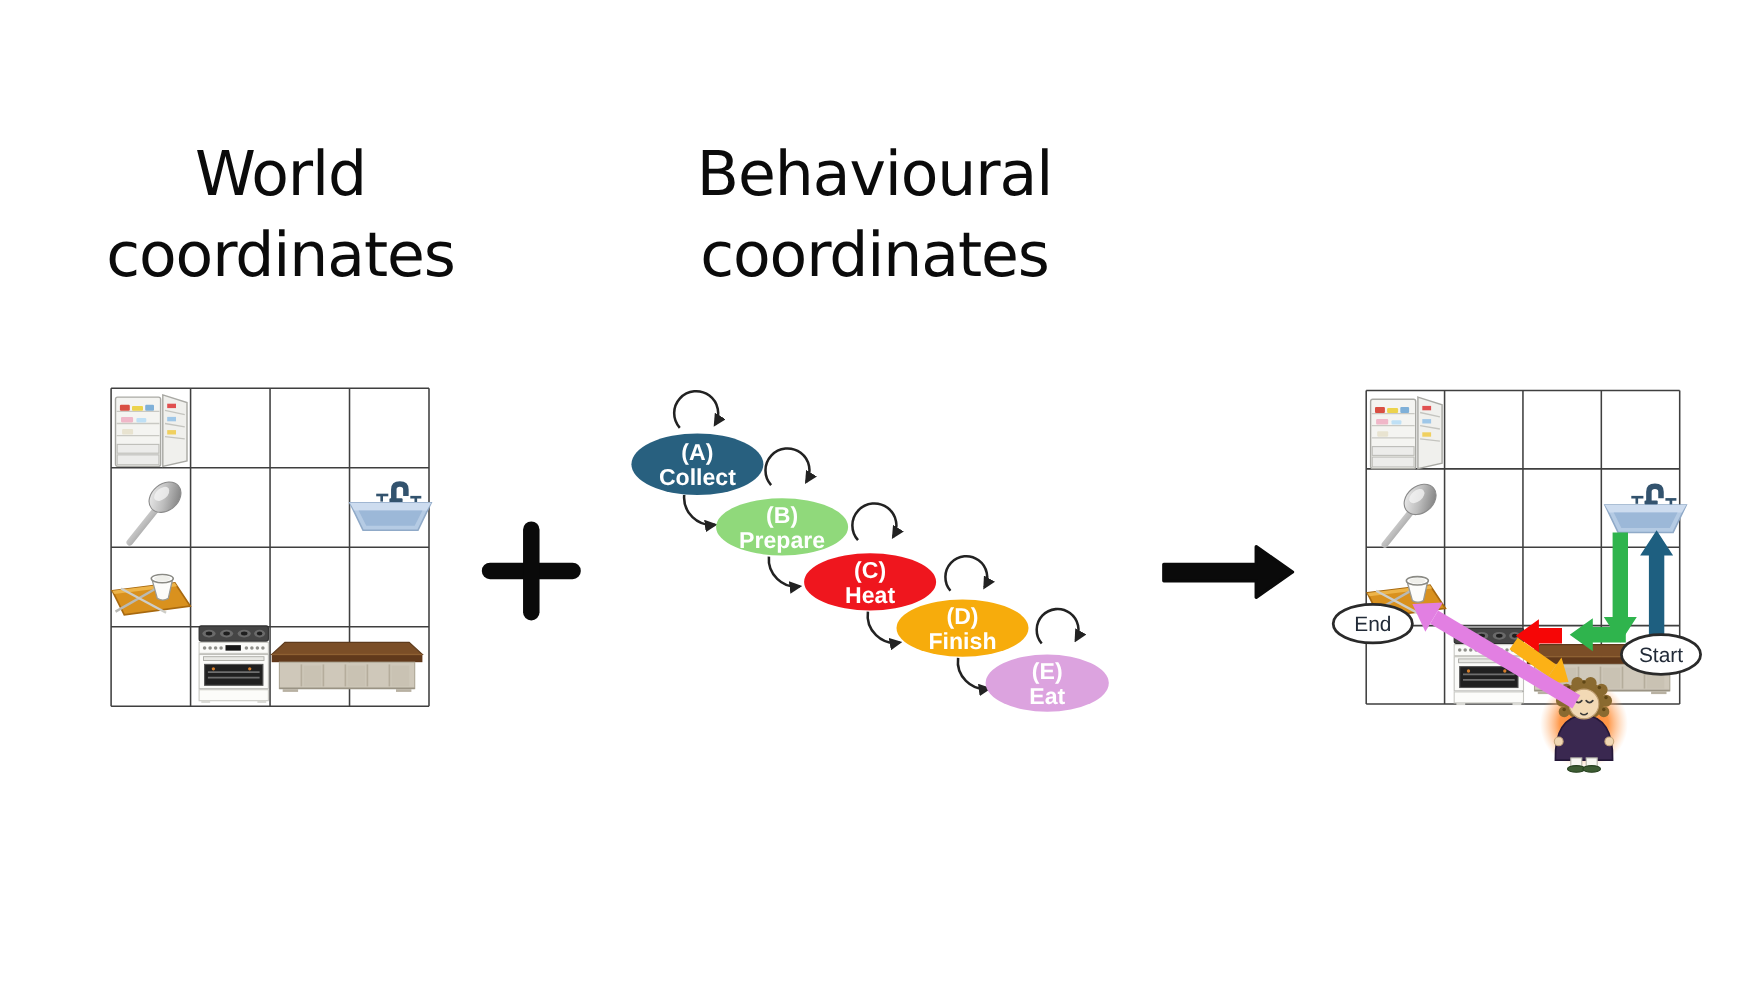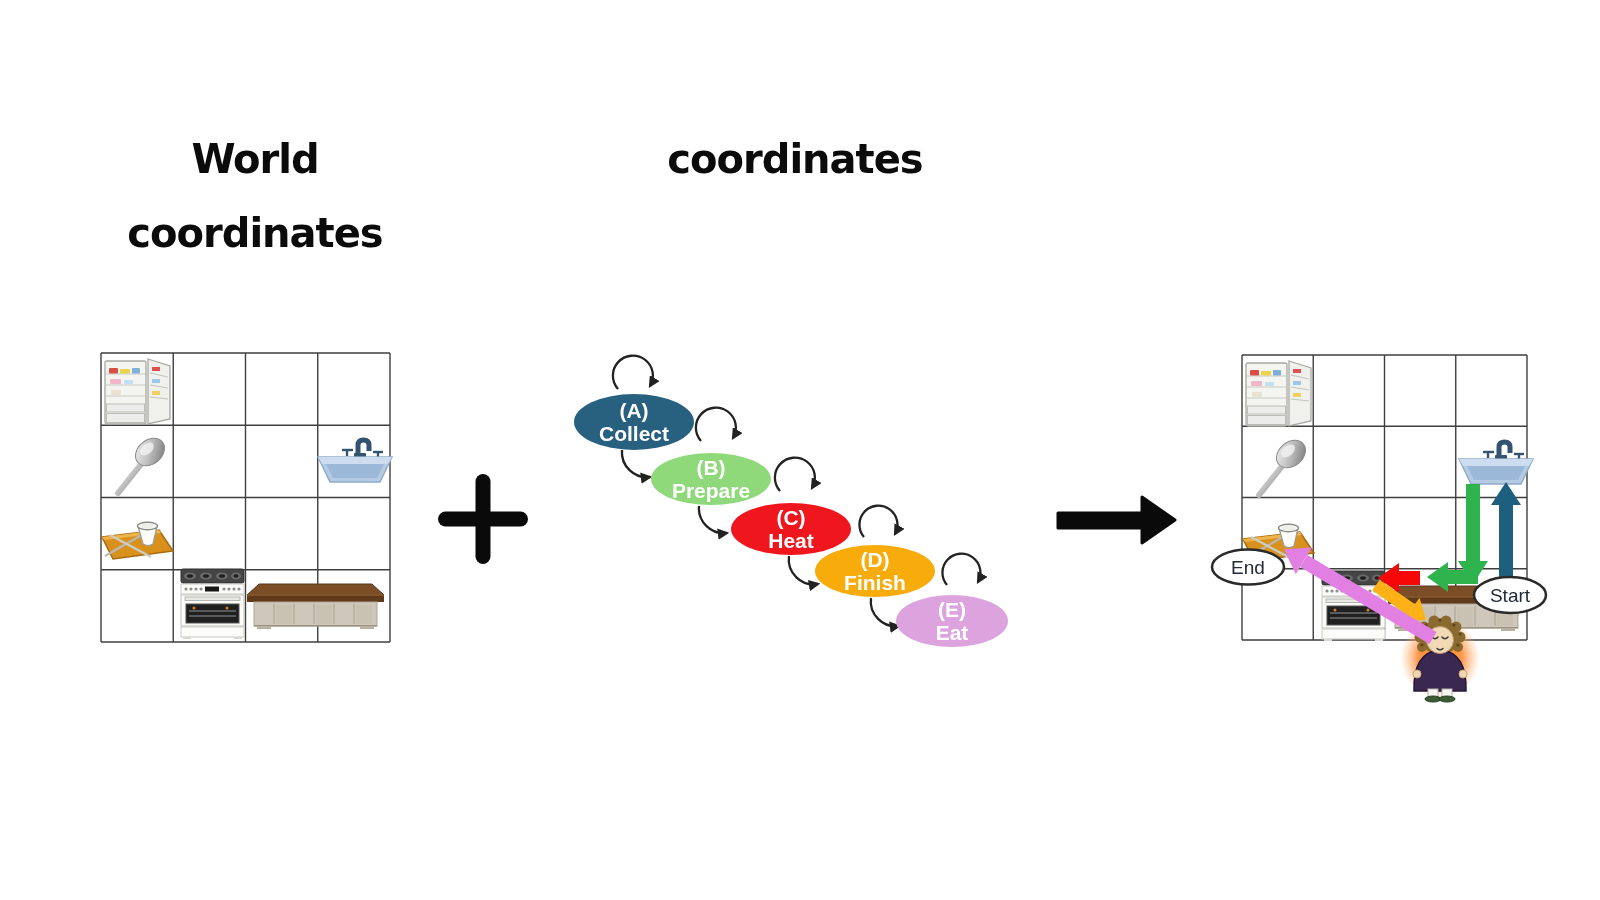--- a/index.html
+++ b/index.html
@@ -1,38 +1,39 @@
 <!DOCTYPE html>
 <html><head>
 <meta charset="utf-8">
 <style>
   html,body{margin:0;padding:0;background:#ffffff;}
   .canvas{position:relative;width:1600px;height:900px;background:#ffffff;overflow:hidden;
           font-family:"DejaVu Sans",sans-serif;}
-  .big-title{position:absolute;text-align:center;font-weight:bold;color:#0b0b0b;
-             font-size:40px;line-height:74px;letter-spacing:-1px;}
+  .big-title{position:absolute;text-align:center;font-weight:normal;color:#0b0b0b;
+             font-size:56px;line-height:74px;letter-spacing:-1px;}
   #title-world{left:25px;top:122px;width:460px;}
   #title-behaviour{left:565px;top:122px;width:460px;}
   svg text{font-family:"Liberation Sans","DejaVu Sans",sans-serif;}
   .state-tag,.state-label{fill:#ffffff;font-weight:bold;font-size:21px;text-anchor:middle;}
   .loop{fill:none;stroke:#222222;stroke-width:2.3;}
   .gridline{stroke:#3f3f3f;stroke-width:1.4;fill:none;}
   .oval-label{font-size:19px;fill:#222b38;text-anchor:middle;font-weight:500;}
 </style>
 </head>
 <body>
 
 <div class="canvas">
 
   <div class="big-title" id="title-world">
     <div>World</div>
     <div>coordinates</div>
   </div>
 
   <div class="big-title" id="title-behaviour">
+    <div>Behavioural</div>
     <div>coordinates</div>
   </div>
 
   <svg width="1600" height="900" viewBox="0 0 1600 900">
     <defs>
       <marker id="ah" viewBox="0 0 10 10" refX="8" refY="5" markerWidth="5" markerHeight="5" orient="auto">
         <path d="M0 0 L10 5 L0 10 Z" fill="#222222"></path>
       </marker>
       <linearGradient id="silver" x1="0" y1="0" x2="1" y2="1">
         <stop offset="0" stop-color="#f7f7f7"></stop>

